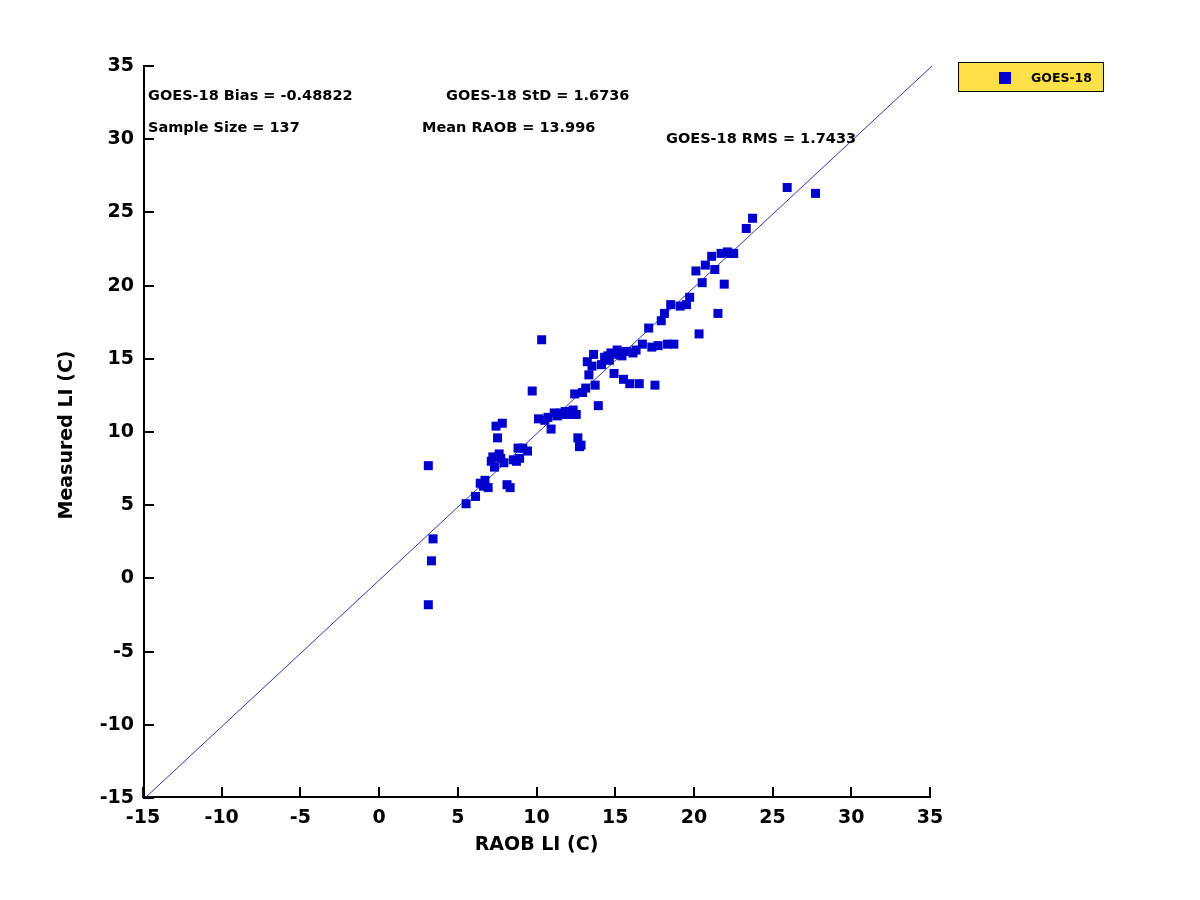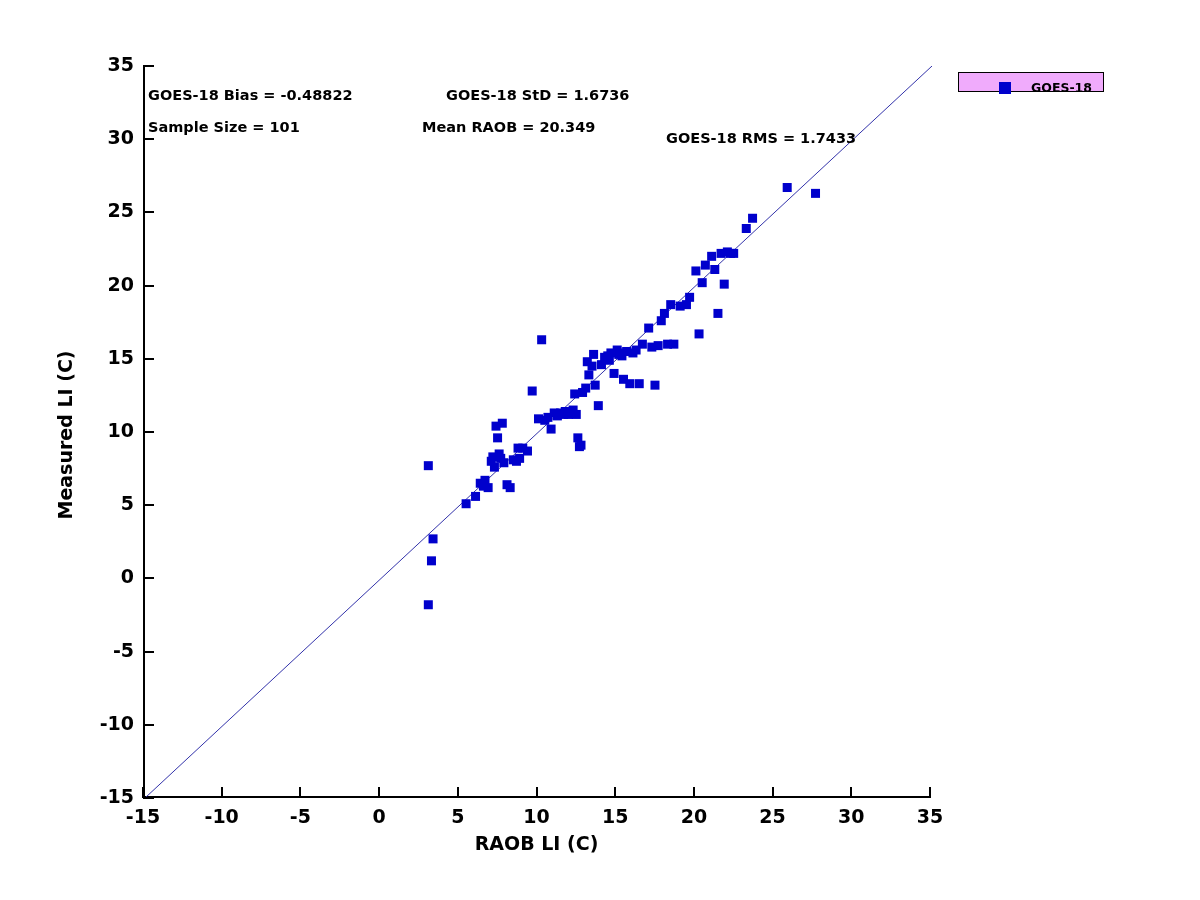--- a/index.html
+++ b/index.html
@@ -119,25 +119,25 @@
     font-weight: bold;
     color: #000000;
     white-space: nowrap;
     text-align: right;
   }
 
   
   #legend-box {
     position: absolute;
     left: 958px;
-    top: 72px;
+    top: 62px;
     width: 146px;
-    height: 20px;
+    height: 30px;
     border: 1.5px solid #000000;
-    background: #f0abfc;
+    background: #fde047;
     box-sizing: border-box;
   }
   .legend-swatch {
     position: absolute;
     left: 40px;
     top: 9px;
     width: 12px;
     height: 12px;
     background: #0000CC;
   }
@@ -318,22 +318,22 @@
     </div>
 
   <div id="xaxis-title">RAOB LI (C)</div>
 
   <div id="yaxis-title">Measured LI (C)</div>
 
   <div id="annotations">
       <div class="stat-text" style="left: 148px; top: 87px;">GOES-18 Bias = -0.48822</div>
       <div class="stat-text" style="left: 422px; top: 87px; margin-left: 24px;">GOES-18 StD = 1.6736</div>
       <div class="stat-text" style="left: 666px; top: 87px; margin-top: 43px;">GOES-18 RMS = 1.7433</div>
-      <div class="stat-text" style="left: 148px; top: 119px;">Sample Size = 101</div>
-      <div class="stat-text" style="left: 422px; top: 119px;">Mean RAOB = 20.349</div>
+      <div class="stat-text" style="left: 148px; top: 119px;">Sample Size = 137</div>
+      <div class="stat-text" style="left: 422px; top: 119px;">Mean RAOB = 13.996</div>
     </div>
 
   <div id="legend-box">
       <div class="legend-swatch" style="background: rgb(0, 0, 204);"></div>
       <div class="legend-label">GOES-18</div>
     </div>
 
 </div>
 
 </body></html>

